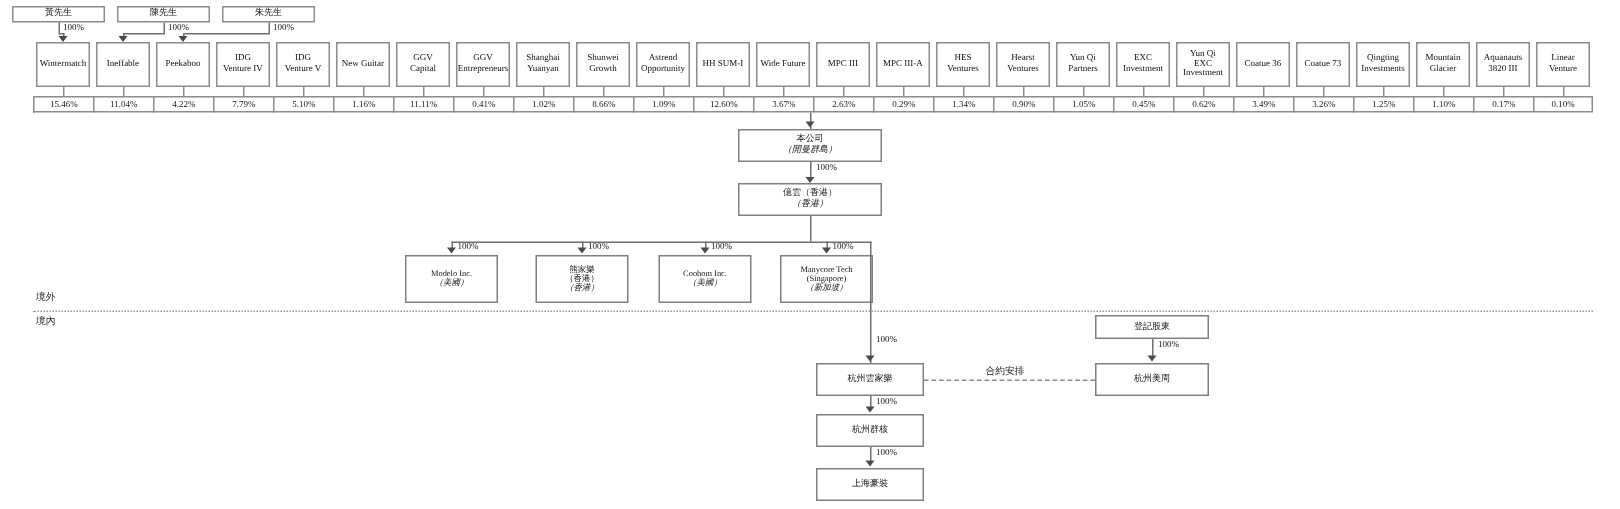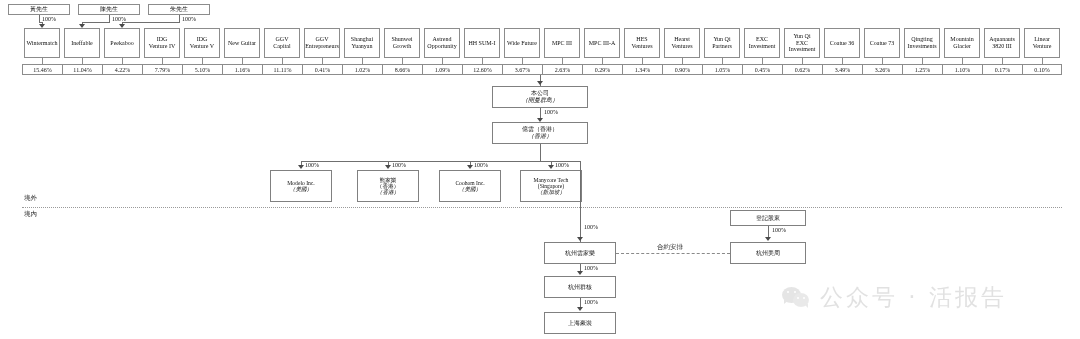--- a/index.html
+++ b/index.html
@@ -374,26 +374,13 @@
       <span class="ln">登記股東</span>
     </div>
     <div class="vline" style="left: 768px; top: 226px; height: 12px;"></div>
     <div class="arrow-dn" style="left: 765px; top: 237px;"></div>
     <div class="pct" style="left: 772px; top: 227px;">100%</div>
     <div class="box " style="left: 730px; top: 242px; width: 76px; height: 22px; font-size: 6px;">
       <span class="ln">杭州美周</span>
     </div>
     <div class="dashline" style="left: 616px; top: 253px; width: 114px;"></div>
     <div class="reg-label" style="left: 657px; top: 243px;">合約安排</div>
-    <div id="watermark">
-      <div class="wm-icon">
-        <div class="b1"></div>
-        <div class="t1"></div>
-        <div class="b2"></div>
-        <div class="t2"></div>
-        <div class="e" style="left:5px;top:5px"></div>
-        <div class="e" style="left:12px;top:5px"></div>
-        <div class="e" style="left:15px;top:11px"></div>
-        <div class="e" style="left:21px;top:11px"></div>
-      </div>
-      <div class="wm-text">公众号 · 活报告</div>
-    </div>
   </div>
 
 </body></html>

